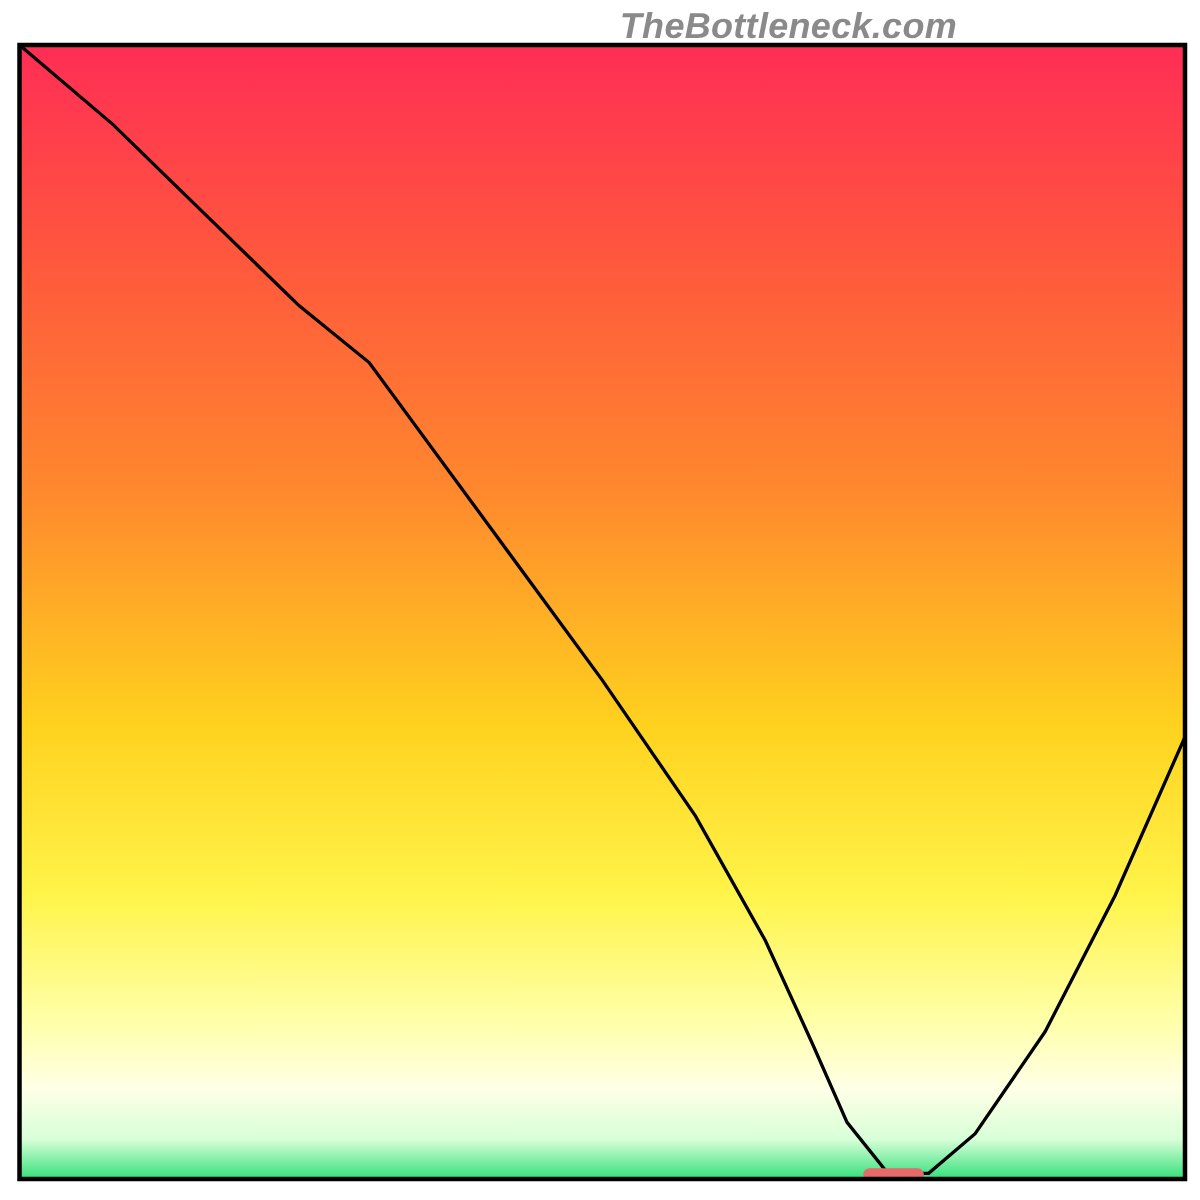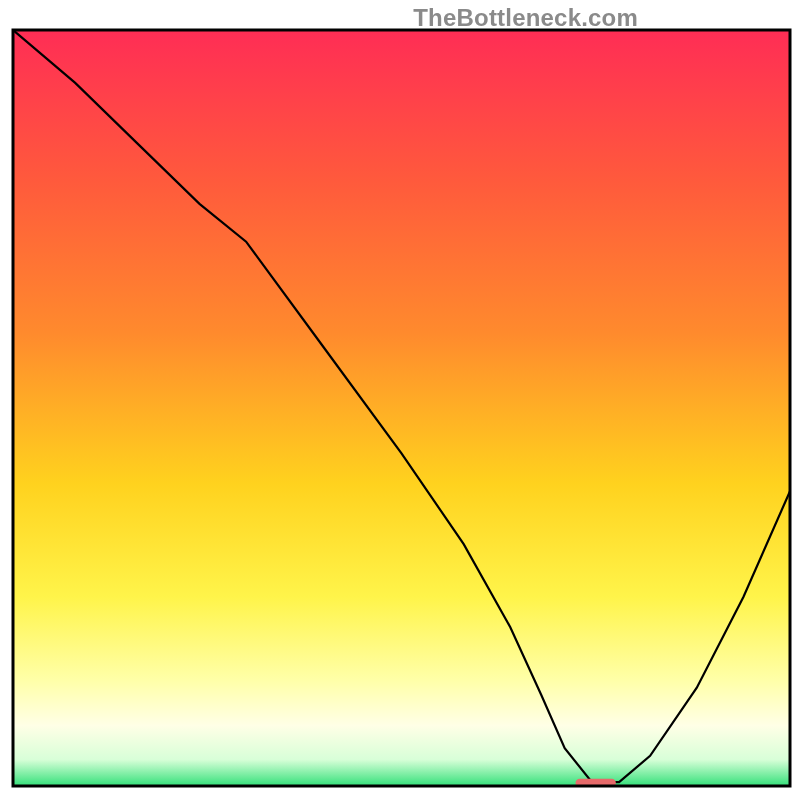--- a/index.html
+++ b/index.html
@@ -7,20 +7,21 @@
     padding: 0;
     width: 800px;
     height: 800px;
     background: #ffffff;
     overflow: hidden;
   }
   .chart-container {
     position: relative;
     width: 652px;
     height: 800px;
+    font-style: italic;
   }
   .watermark {
     position: absolute;
     top: 4px;
     right: 14px;
     font-family: Arial, Helvetica, sans-serif;
     font-size: 24px;
     font-weight: 600;
     color: #8a8a8a;
     letter-spacing: 0.2px;

